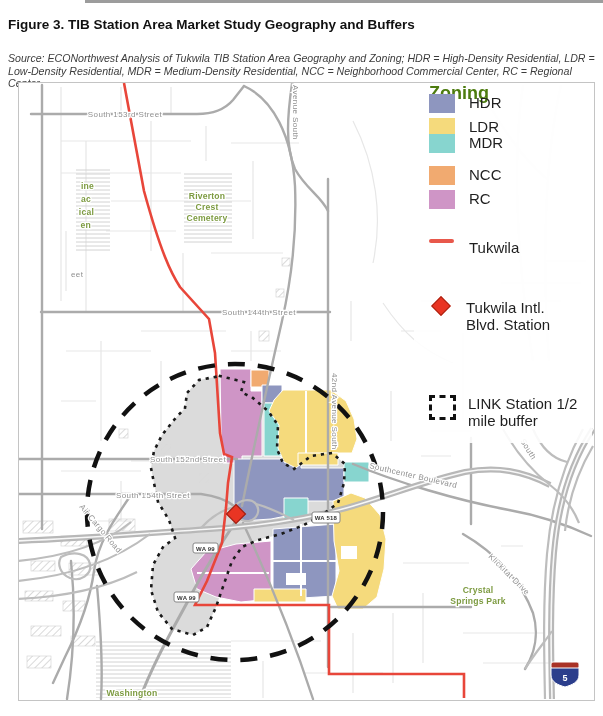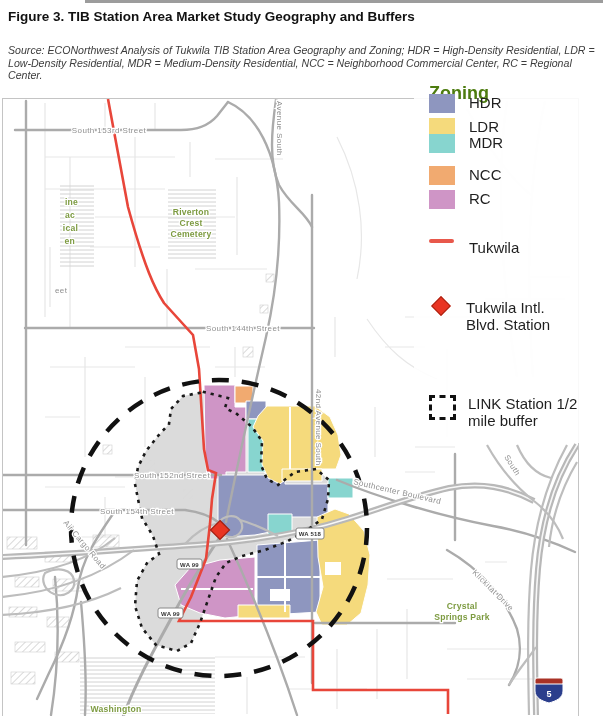--- a/index.html
+++ b/index.html
@@ -1,23 +1,23 @@
 <!DOCTYPE html>
 <html><head>
 <meta charset="utf-8">
 <style>
   html,body{margin:0;padding:0;background:#ffffff;}
   body{width:603px;height:716px;position:relative;overflow:hidden;
        font-family:"Liberation Sans", sans-serif;color:#1a1a1a;}
   .top-strip{position:absolute;left:85px;top:0;width:518px;height:3px;background:#9c9c9c;}
-  .hdr{position:absolute;left:8px;top:9px;width:590px;}
+  .hdr{position:absolute;left:8px;top:17px;width:590px;}
   .hdr .title{font-size:13.5px;font-weight:bold;color:#111;line-height:15px;}
   .hdr .source{font-size:10.6px;color:#3c3c3c;line-height:12.5px;margin-top:20px;font-style:italic;}
-  .map-frame{position:absolute;left:2px;top:82px;width:575px;height:617px;
-             border:1px solid #c4c4c4;background:#fff;box-sizing:content-box;margin-top:16px;}
+  .map-frame{position:absolute;left:18px;top:82px;width:575px;height:617px;
+             border:1px solid #c4c4c4;background:#fff;box-sizing:content-box;}
   svg{display:block;}
   svg text{font-family:"Liberation Sans", sans-serif;paint-order:stroke;stroke:#ffffff;stroke-width:2.4px;}
   .st-lbl{font-size:8px;fill:#8f8f8f;letter-spacing:.4px;}
   .st-lbl-v{font-size:8px;fill:#8f8f8f;letter-spacing:.4px;}
   .area-lbl{font-size:8.6px;fill:#7d9b41;font-weight:bold;letter-spacing:.2px;}
   .shield-txt{font-size:6px;fill:#333;stroke-width:0;font-weight:bold;letter-spacing:.2px;}
   .i5-txt{font-size:9px;fill:#fff;stroke-width:0;font-weight:bold;}
   
   .legend{position:absolute;left:414px;top:83px;width:178px;height:360px;
           background:rgba(255,255,255,.9);}

